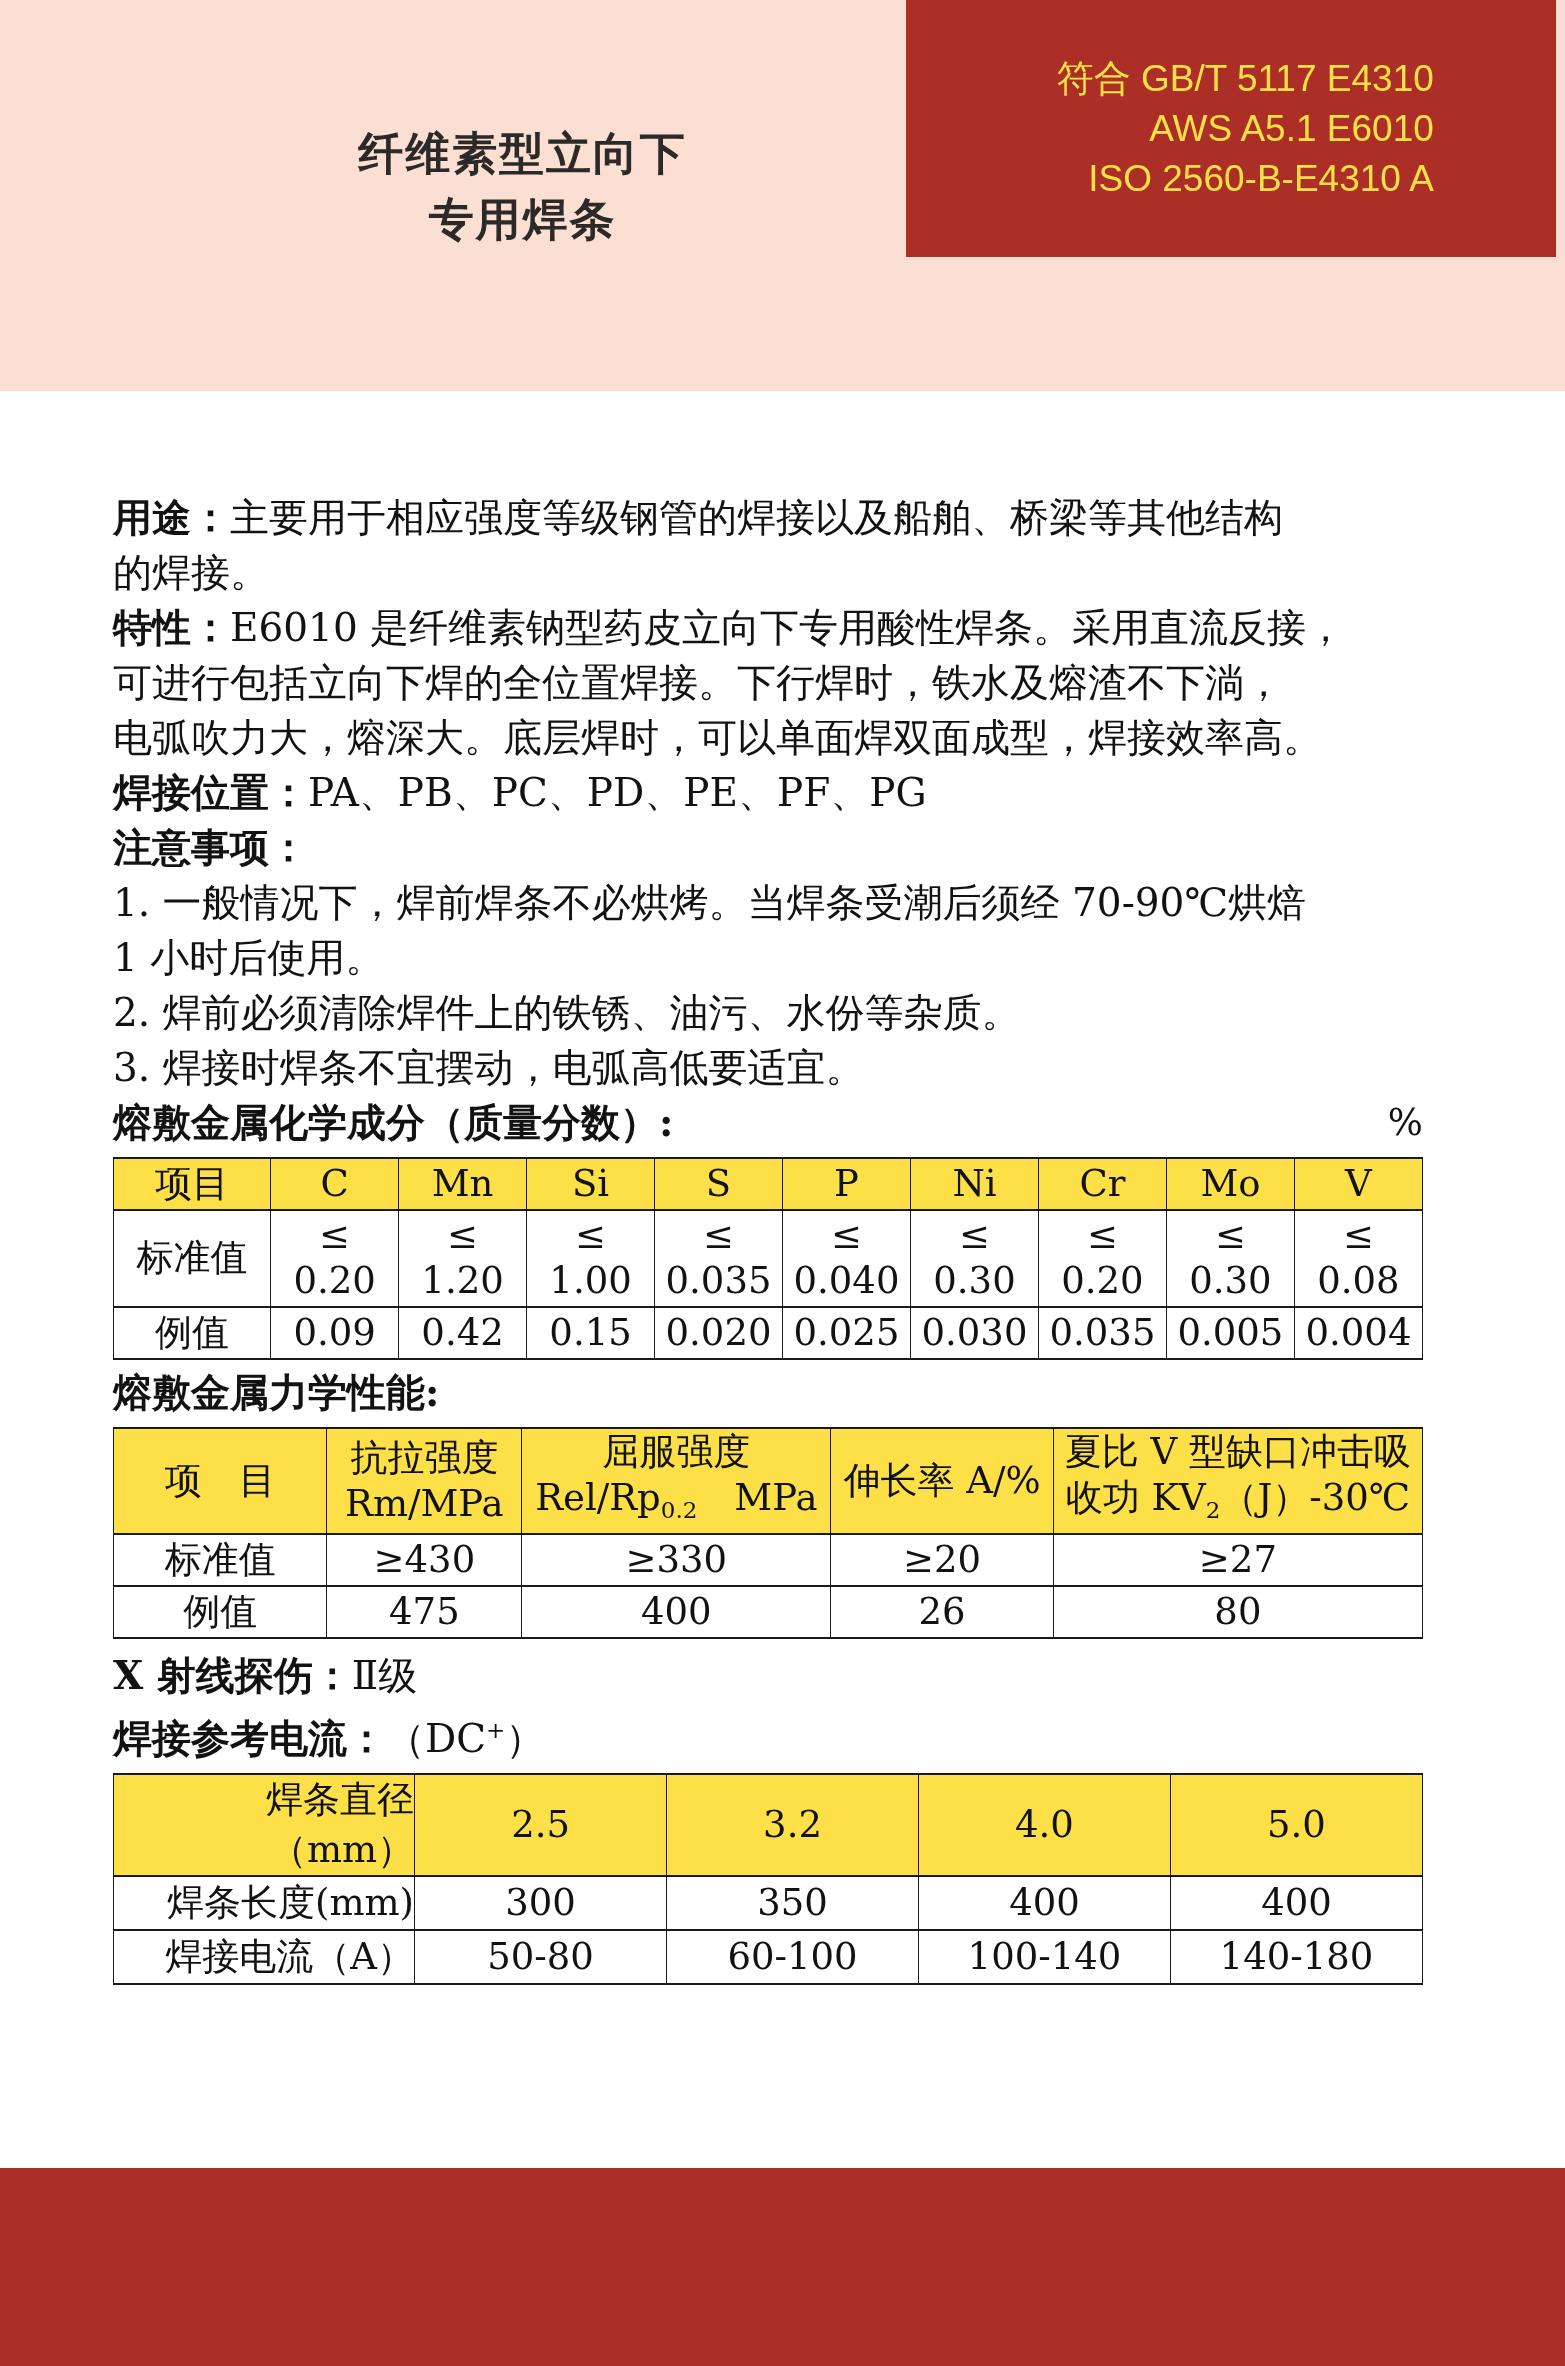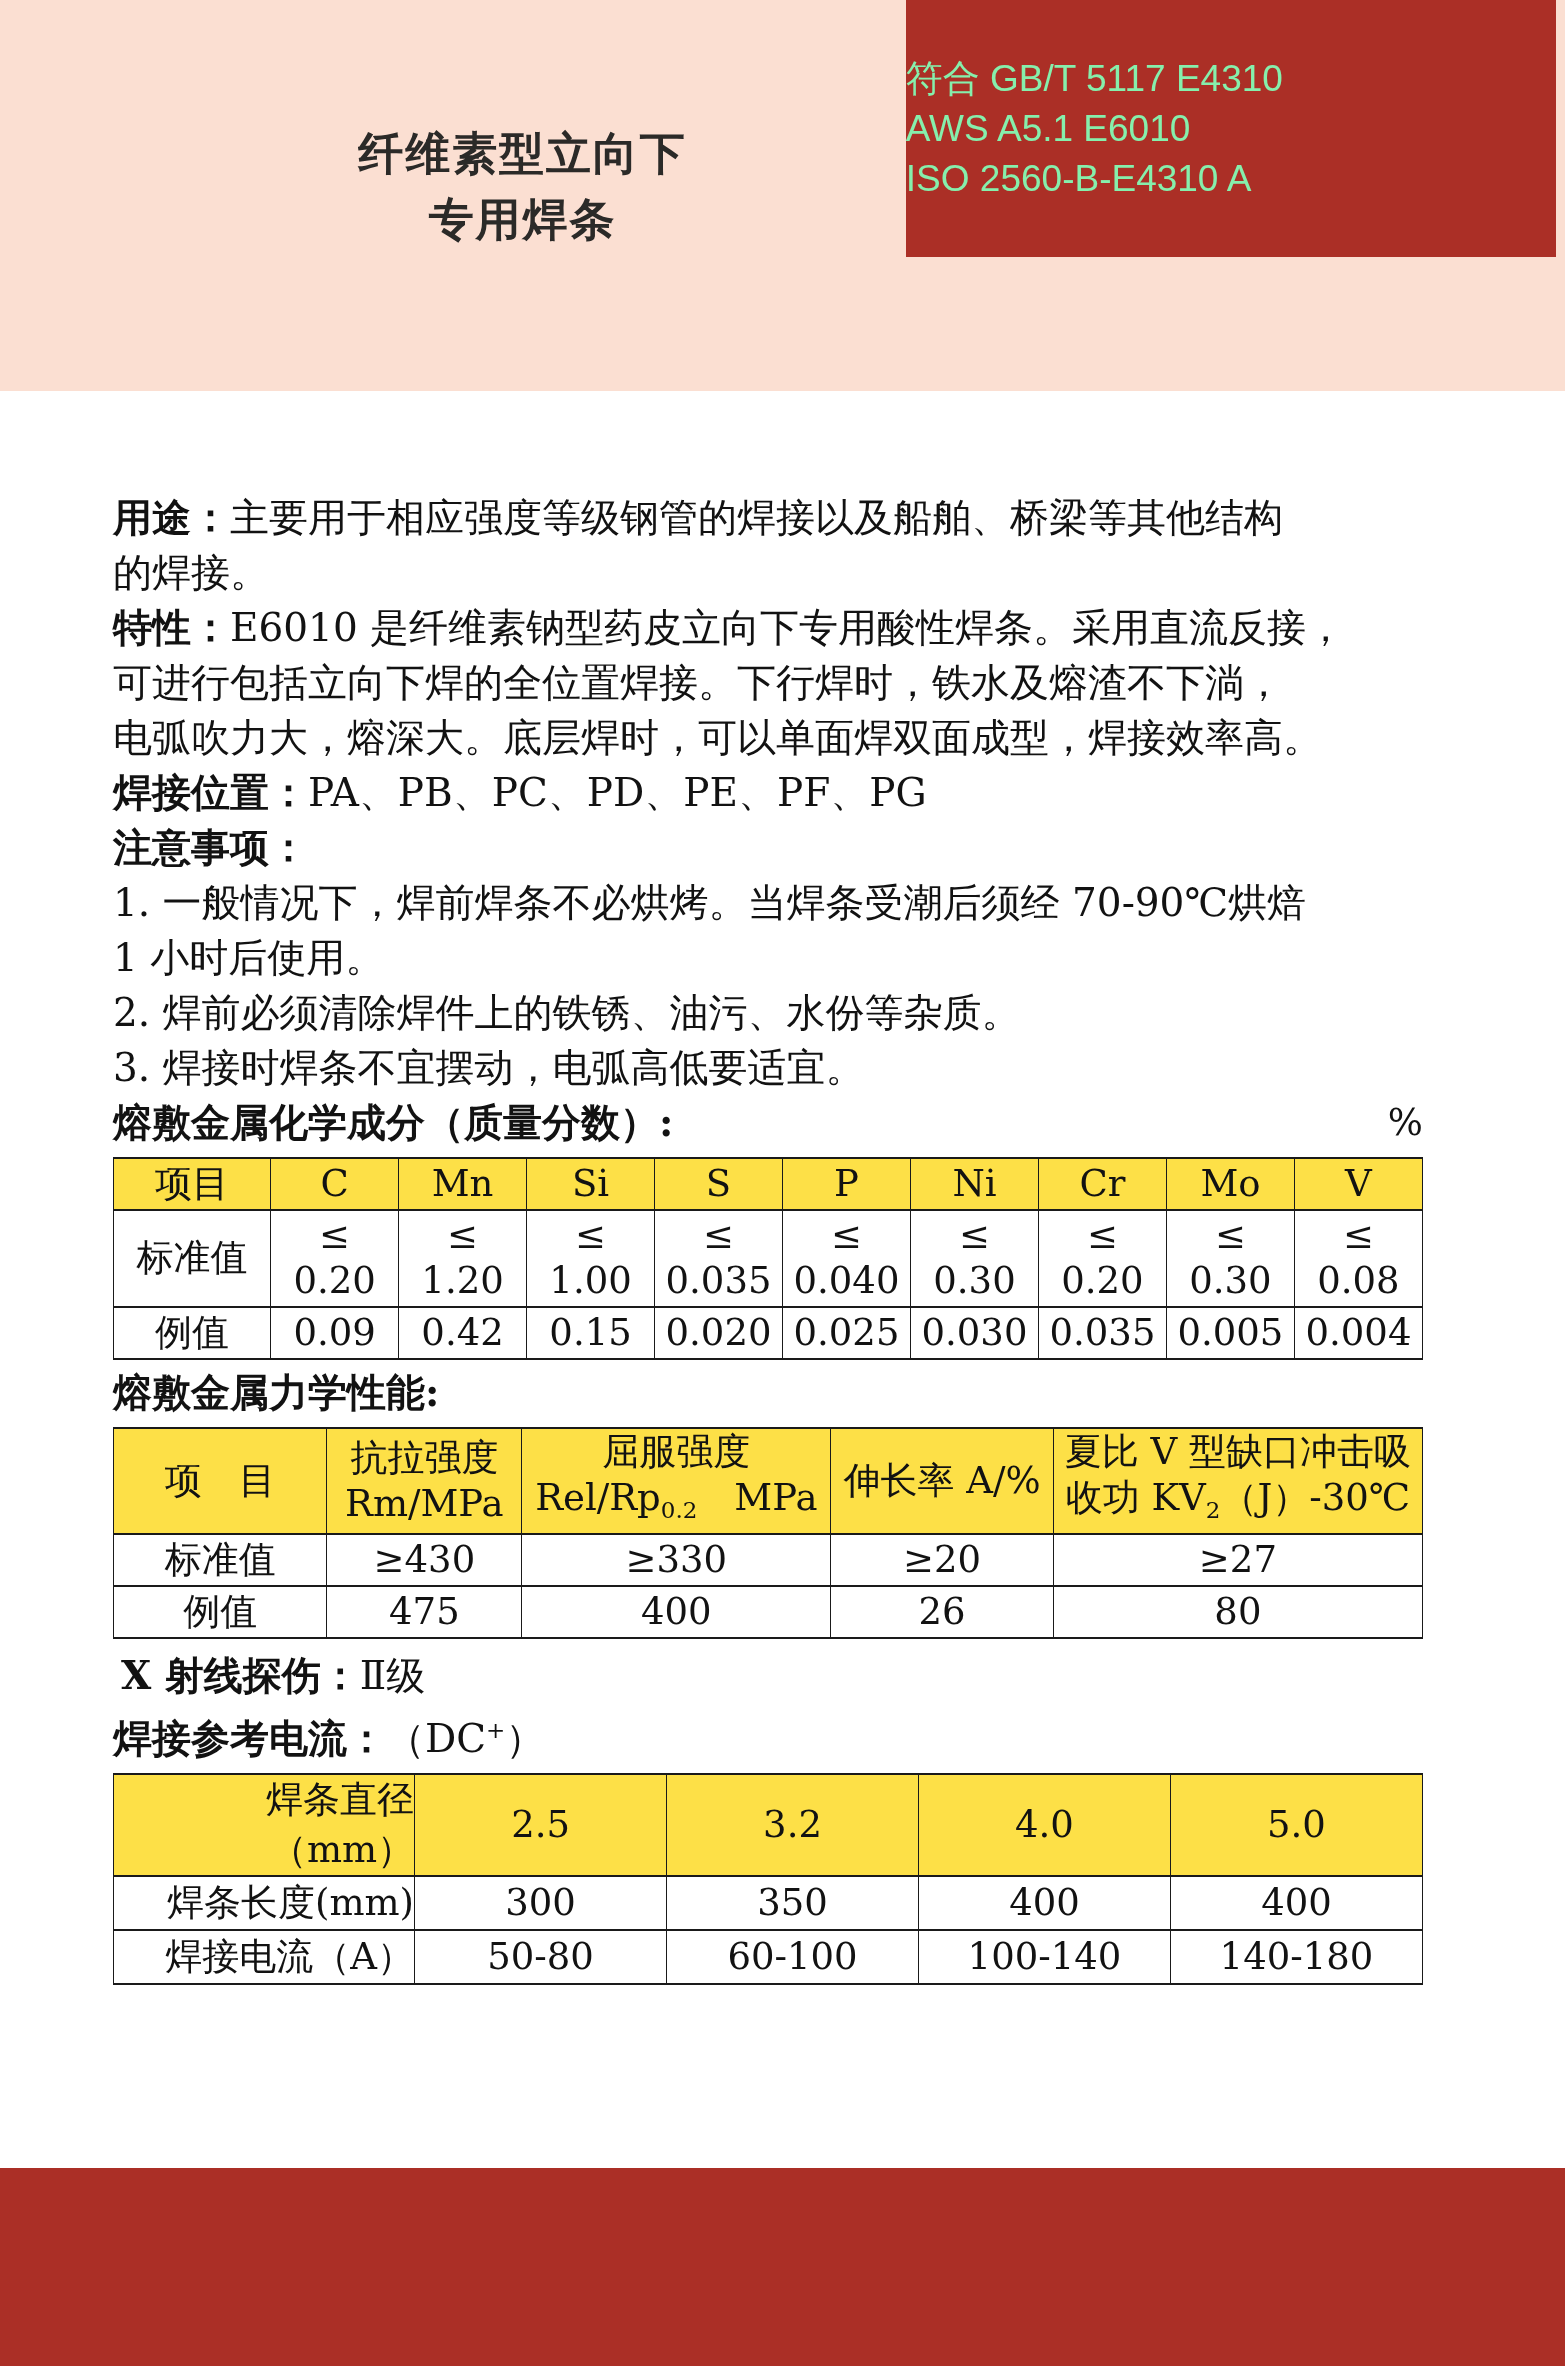--- a/index.html
+++ b/index.html
@@ -14,25 +14,25 @@
     background:#fbdfd2;
   }
   .title {
     position:absolute; top:121px; left:323px; width:399px;
     text-align:center; font-family:"Liberation Sans", sans-serif;
     font-weight:700; font-size:45px; line-height:66px;
     color:#2b2a28; letter-spacing:1.9px;
   }
   .cert-box {
     position:absolute; top:0; right:10.2px; width:650px; height:257px;
-    background:#ab2f26; color:#86efac;
+    background:#ab2f26; color:#fde047;
     font-family:"Liberation Sans", sans-serif;
     font-size:37px; line-height:50px;
     display:flex; flex-direction:column; justify-content:center;
-    box-sizing:border-box; padding-right:122px; 
+    box-sizing:border-box; padding-right:122px; text-align:right;
   }
   
   .content {
     position:absolute; top:490px; left:113px; width:1310px;
     font-size:39px;
   }
   .bline { line-height:55px; white-space:nowrap; }
   .lbl { font-weight:700; }
   .heading-row {
     display:flex; justify-content:space-between; align-items:flex-start;
@@ -64,21 +64,21 @@
   .mech-table col.m4 { width:28.2%; }
   .mech-table .hrow td { height:100px; line-height:46px; }
   .mech-table .srow td, .mech-table .erow td { height:49px; }
   .cur-table col.k0 { width:23%; }
   .cur-table col.k1, .cur-table col.k2, .cur-table col.k3, .cur-table col.k4 { width:19.25%; }
   .cur-table td { height:52px; }
   .cur-table .label-cell { text-align:right; padding-left:20.4px; box-sizing:border-box; }
   sub.sm { font-size:23px; }
   sup.sm { font-size:23px; }
   .mt6 { margin-top:5.6px; }
-  .mt10 { margin-top:9.3px;margin-left:8px; }
+  .mt10 { margin-top:9.3px; }
   
   .footer-bar {
     position:absolute; bottom:0; left:0; width:1566px; height:198px;
     background:#ab2f26;
   }
 </style>
 </head>
 <body>
 
 <div class="page">

